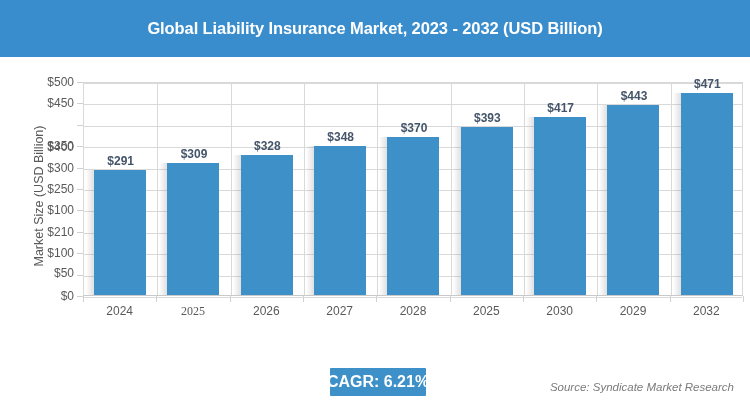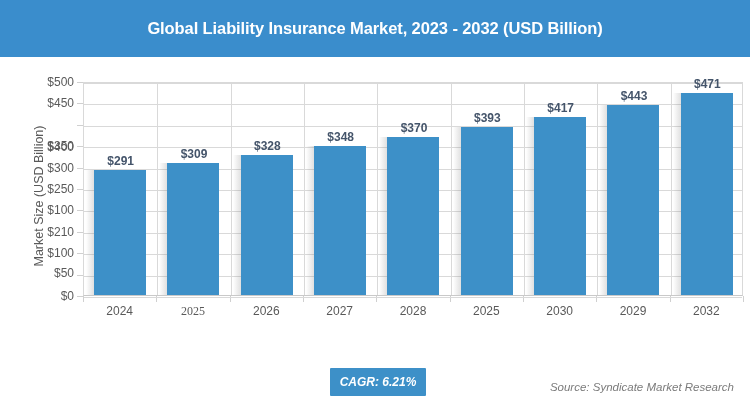--- a/index.html
+++ b/index.html
@@ -165,24 +165,23 @@
     width: 96px;
     height: 28px;
     background: #3d90c8;
     border-radius: 1px;
     display: flex;
     align-items: center;
     justify-content: center;
   }
   #cagr-label {
     color: #ffffff;
-    font-size: 12px;
+    font-size: 16px;
     font-weight: bold;
     white-space: nowrap;
-    font-style: italic;
   }
 
   #source-note {
     position: absolute;
     right: 16px;
     top: 381px;
     font-size: 11.5px;
     font-style: italic;
     color: #7b7b7b;
     white-space: nowrap;

